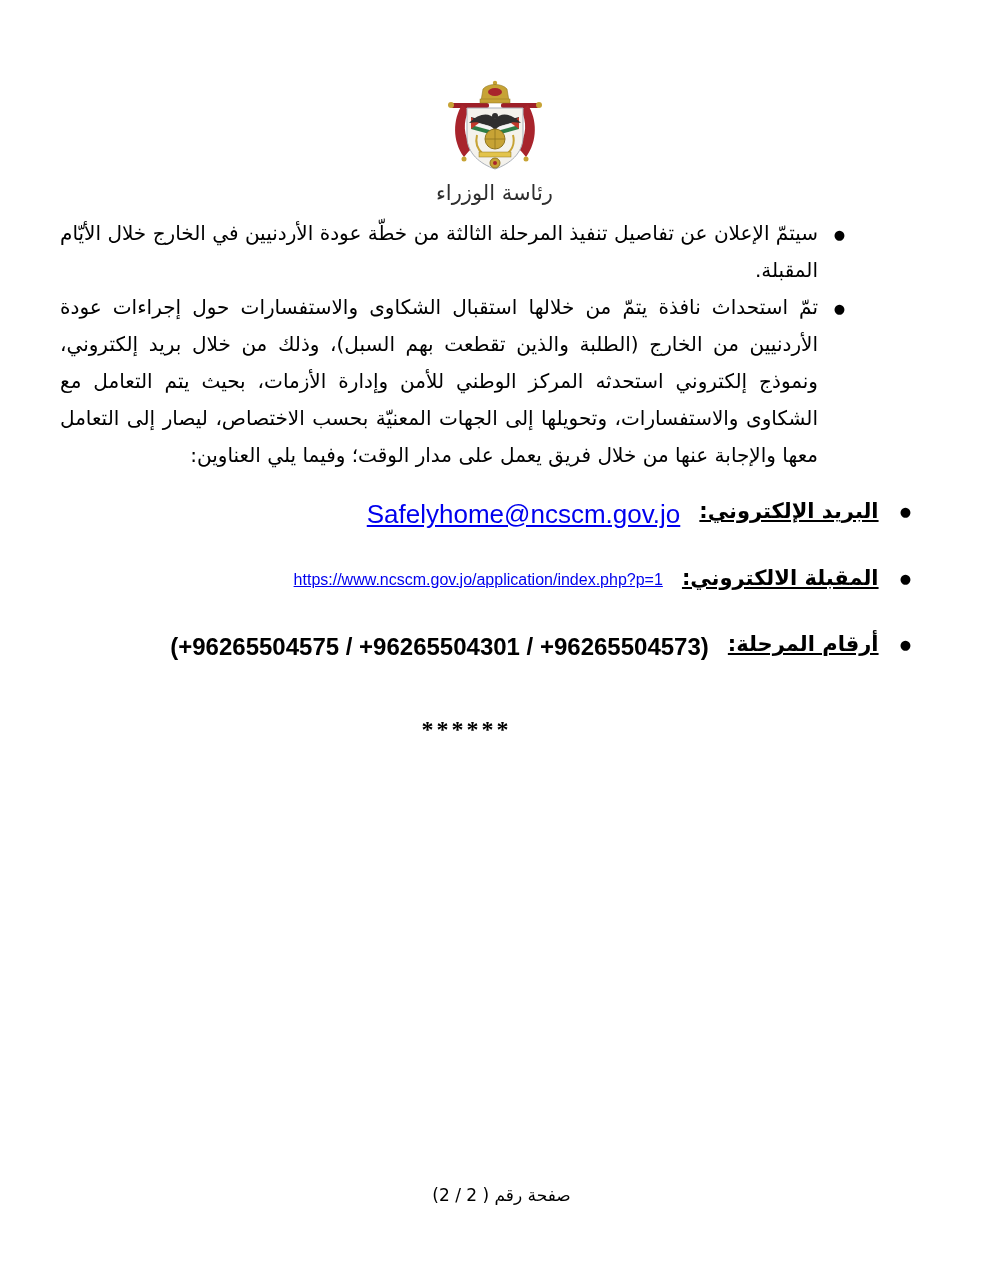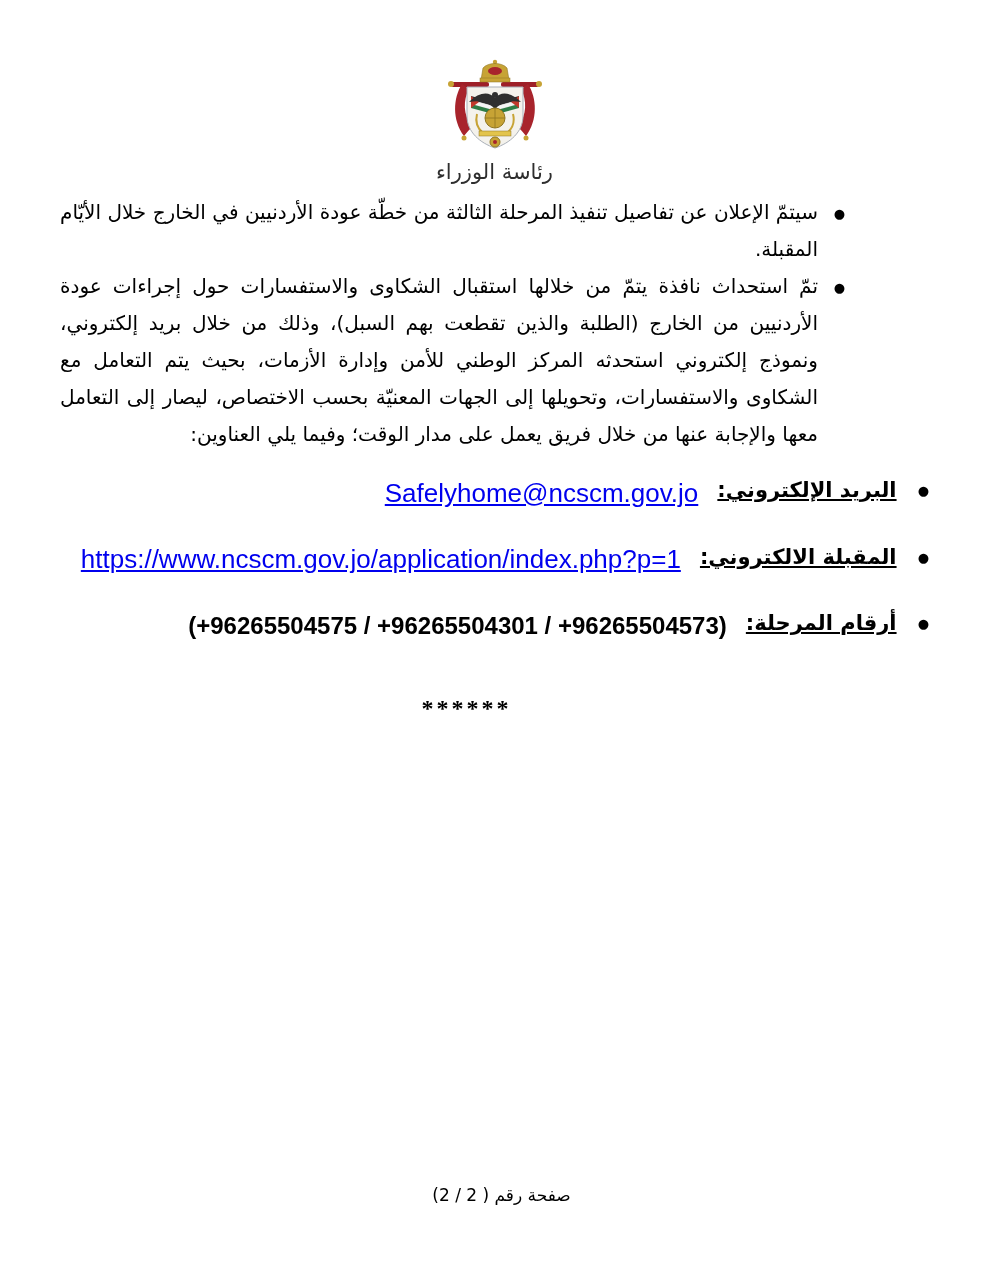--- a/index.html
+++ b/index.html
@@ -8,21 +8,21 @@
     position:relative;
     width:989px; height:1280px;
     margin:0 auto;
     background:#ffffff;
     font-family:"DejaVu Sans", sans-serif;
     color:#000000;
     overflow:hidden;
   }
 
   
-  .logo-block { padding-top:58px; text-align:center; }
+  .logo-block { padding-top:79px; text-align:center; }
   .crest { display:block; margin:0 auto; }
   .logo-caption {
     margin-top:2px;
     font-size:21px;
     color:#2e2e2e;
     direction:rtl;
     letter-spacing:1px;
   }
 
   
@@ -39,21 +39,21 @@
   }
   .bullet-item .marker {
     position:absolute;
     right:0; top:1px;
     font-size:13px;
   }
 
   
   .contacts {
     direction:rtl;
-    margin:16px 60px 0 0;
+    margin:16px 78px 0 0;
   }
   .contact-item {
     text-align:right;
     margin-bottom:22px;
     line-height:42px;
     white-space:nowrap;
   }
   .c-marker { font-size:13px; vertical-align:2px; margin-left:16px; }
   .contact-label {
     font-size:21px;
@@ -63,21 +63,21 @@
   }
   .contact-value {
     font-family:"Liberation Sans", sans-serif;
     direction:ltr;
     unicode-bidi:embed;
     display:inline-block;
     vertical-align:middle;
   }
   .contact-value.link { color:#0000EE; text-decoration:underline; }
   .contact-item:nth-child(1) .contact-value { font-size:26px; }
-  .contact-item:nth-child(2) .contact-value { font-size:26px; }
+  .contact-item:nth-child(2) .contact-value { font-size:16px; }
   .contact-item:nth-child(3) .contact-value { font-size:24px; font-weight:bold;text-align:center; }
 
   
   .separator {
     margin-top:48px;
     text-align:center;
     font-family:"Liberation Serif", serif;
     font-weight:bold;
     font-size:24px;
     letter-spacing:3px;

